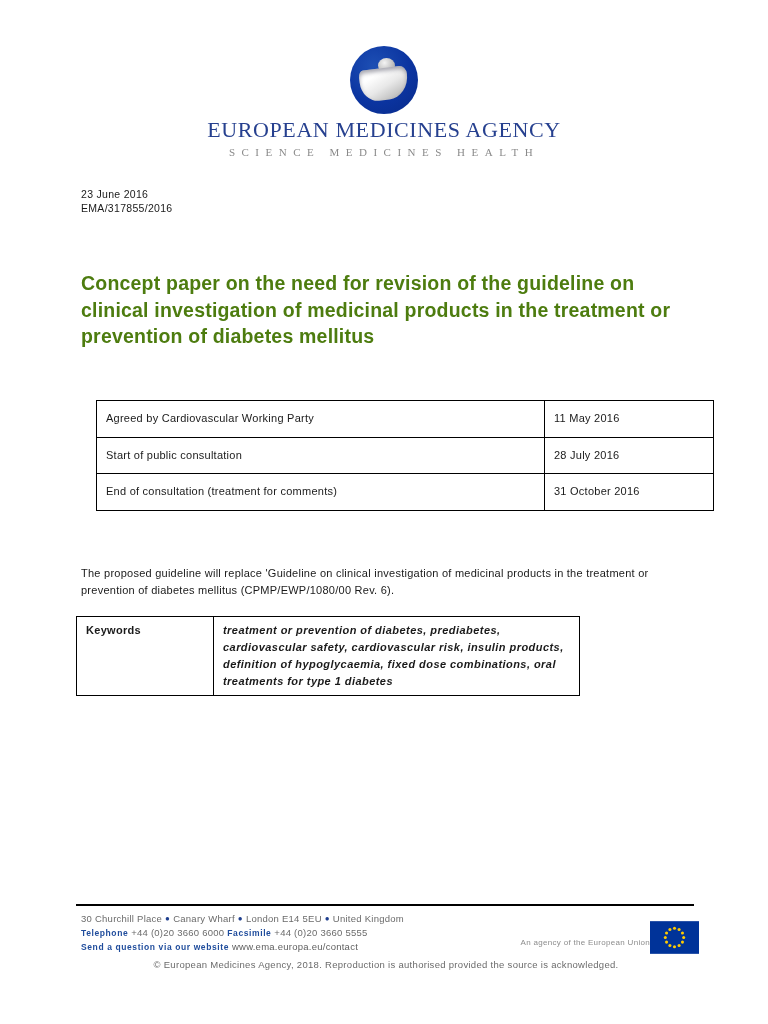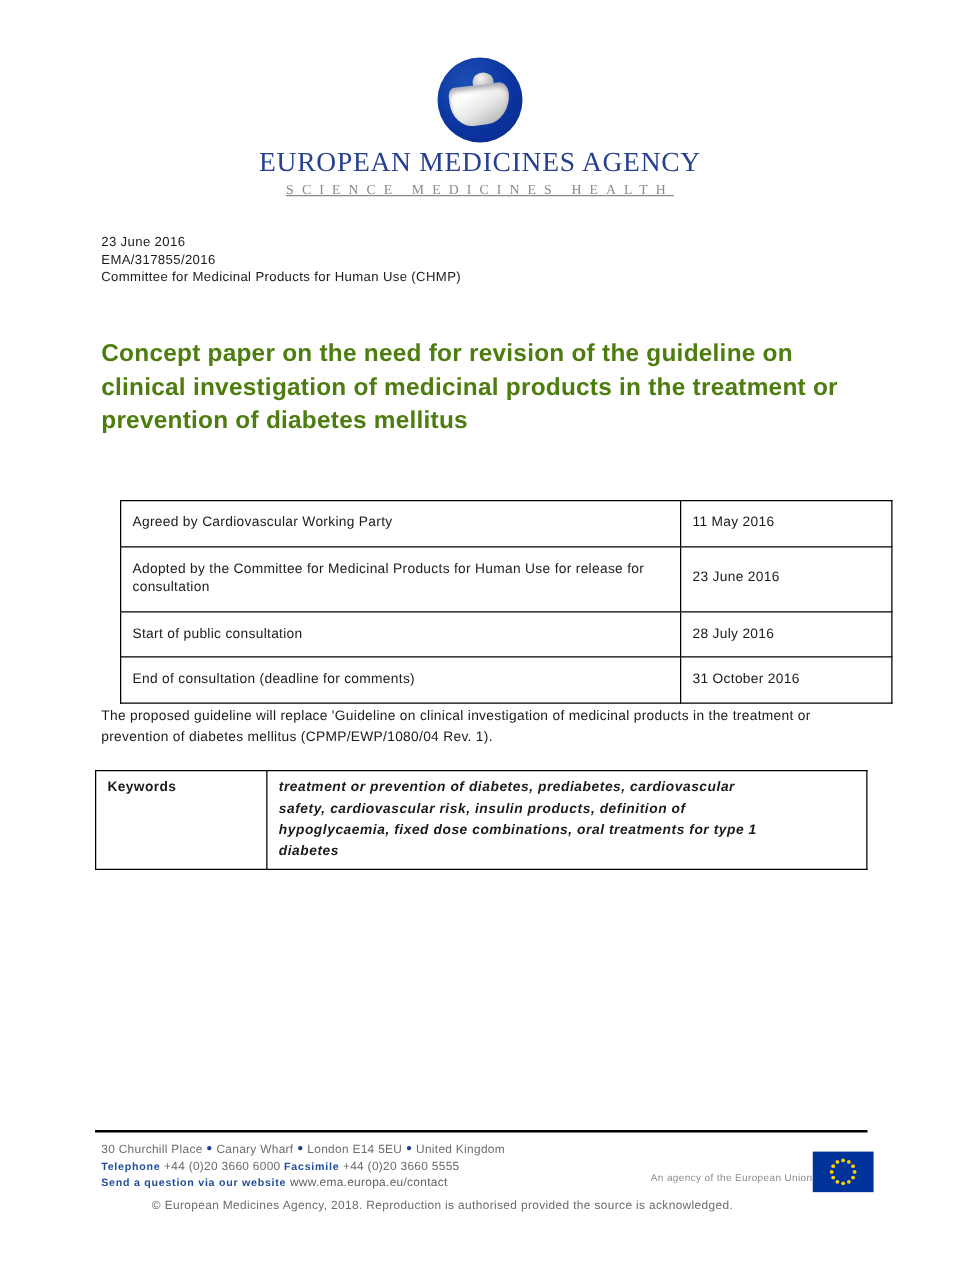--- a/index.html
+++ b/index.html
@@ -14,109 +14,102 @@
   .pestle-ball{position:absolute;top:12px;left:28px;width:17px;height:15px;border-radius:50%;
                background:radial-gradient(circle at 38% 32%, #f4f4f4 0%, #bdbdbd 60%, #8b8b8b 100%);}
   .mortar-bowl{position:absolute;top:22px;left:10px;width:48px;height:32px;
                background:linear-gradient(155deg,#ffffff 25%,#e8e8e8 55%,#a9a9a9 100%);
                border-radius:6px 9px 26px 22px / 9px 11px 30px 26px;
                transform:rotate(-7deg);
                box-shadow:inset 0 3px 4px rgba(60,60,80,.45);}
   .wordmark{font-family:"Liberation Serif",serif;font-size:22px;color:#26408f;letter-spacing:0.6px;
             margin-top:3px;white-space:nowrap;}
   .tagline{font-family:"Liberation Serif",serif;font-size:11px;color:#8a8a8a;letter-spacing:6.5px;
-           margin-top:3px;white-space:nowrap;text-decoration:underline;}
+           margin-top:3px;white-space:nowrap;}
 
   
   .meta{position:absolute;top:188px;left:81px;font-size:10.5px;line-height:13.8px;letter-spacing:0.3px;}
 
   
   .doc-title{position:absolute;top:270px;left:81px;width:600px;font-size:19.5px;line-height:26.5px;
              font-weight:bold;color:#4d7c0f;letter-spacing:0.2px;}
 
   
   table.timeline{position:absolute;top:400px;left:76px;width:618px;border-collapse:collapse;margin-left:20px;}
   table.timeline td{border:1.5px solid #000;font-size:11px;line-height:15.5px;letter-spacing:0.25px;
                     padding:10px 9px;vertical-align:middle;}
   table.timeline td.t-date{width:150px;text-align:left;white-space:nowrap;}
   table.timeline td.t-label div{max-width:432px;}
 
   
   .note{position:absolute;top:565px;left:81px;width:592px;font-size:11px;line-height:16.5px;letter-spacing:0.25px;}
 
   
-  table.keywords{position:absolute;top:616px;left:76px;width:618px;border-collapse:collapse;}
+  table.keywords{position:absolute;top:616px;left:76px;width:504px;border-collapse:collapse;}
   table.keywords td{border:1.5px solid #000;font-size:11px;line-height:17px;vertical-align:top;padding:5px 9px;}
   td.kw-label{width:118px;font-weight:bold;letter-spacing:0.3px;}
   td.kw-value{font-style:italic;letter-spacing:0.45px;}
   td.kw-value div{max-width:402px;font-weight:bold;}
 
   
   .footer-rule{position:absolute;top:904px;left:76px;width:618px;border-top:2px solid #000;}
   .footer-address{position:absolute;top:912px;left:81px;font-size:9.5px;line-height:13.5px;color:#6b6b6b;letter-spacing:0.25px;}
   .addr-bullet{color:#1f3f8f;font-size:8px;padding:0 3px;vertical-align:1px;}
   .blue-label{color:#1f4c9c;font-weight:bold;font-size:8.5px;letter-spacing:0.6px;margin-top:33px;}
   .footer-value{color:#6b6b6b;}
   .website-link{color:#5f5f5f;text-decoration:none;}
   .agency-note{position:absolute;top:938px;left:408px;width:242px;text-align:right;font-size:8px;color:#8c8c8c;letter-spacing:0.3px;}
   .eu-flag{position:absolute;top:921px;left:650px;width:49px;height:33px;}
-  .copyright{position:absolute;top:959px;left:0;width:708px;text-align:center;font-size:9.5px;color:#6b6b6b;letter-spacing:0.3px;}
+  .copyright{position:absolute;top:959px;left:0;width:708px;text-align:center;font-size:9.5px;color:#6b6b6b;letter-spacing:0.3px;padding-left:32px;}
 </style>
 </head>
 <body>
 
 <div class="page">
 
   <div class="logo-block">
     <div class="logo-circle">
       <div class="pestle-ball"></div>
       <div class="mortar-bowl"></div>
     </div>
     <div class="wordmark">EUROPEAN MEDICINES AGENCY</div>
     <div class="tagline">SCIENCE  MEDICINES  HEALTH</div>
   </div>
 
   <div class="meta">
     <div>23 June 2016</div>
     <div>EMA/317855/2016</div>
-    <div>Committee for Medicinal Products for Human Use (CHMP)</div>
   </div>
 
   <div class="doc-title">Concept paper on the need for revision of the guideline on clinical investigation of medicinal products in the treatment or prevention of diabetes mellitus</div>
 
   <table class="timeline">
     <tbody>
       <tr>
         <td class="t-label">
             <div>Agreed by Cardiovascular Working Party</div>
           </td>
         <td class="t-date">11 May 2016</td>
       </tr>
       <tr>
         <td class="t-label">
-            <div>Adopted by the Committee for Medicinal Products for Human Use for release for consultation</div>
-          </td>
-        <td class="t-date">23 June 2016</td>
-      </tr>
-      <tr>
-        <td class="t-label">
             <div>Start of public consultation</div>
           </td>
         <td class="t-date">28 July 2016</td>
       </tr>
       <tr>
         <td class="t-label">
-            <div>End of consultation (deadline for comments)</div>
+            <div>End of consultation (treatment for comments)</div>
           </td>
         <td class="t-date">31 October 2016</td>
       </tr>
     </tbody>
   </table>
 
-  <div class="note">The proposed guideline will replace 'Guideline on clinical investigation of medicinal products in the treatment or prevention of diabetes mellitus (CPMP/EWP/1080/04 Rev. 1).</div>
+  <div class="note">The proposed guideline will replace 'Guideline on clinical investigation of medicinal products in the treatment or prevention of diabetes mellitus (CPMP/EWP/1080/00 Rev. 6).</div>
 
   <table class="keywords">
     <tbody>
       <tr>
         <td class="kw-label">Keywords</td>
         <td class="kw-value">
             <div>treatment or prevention of diabetes, prediabetes, cardiovascular safety, cardiovascular risk, insulin products, definition of hypoglycaemia, fixed dose combinations, oral treatments for type 1 diabetes</div>
           </td>
       </tr>
     </tbody>

